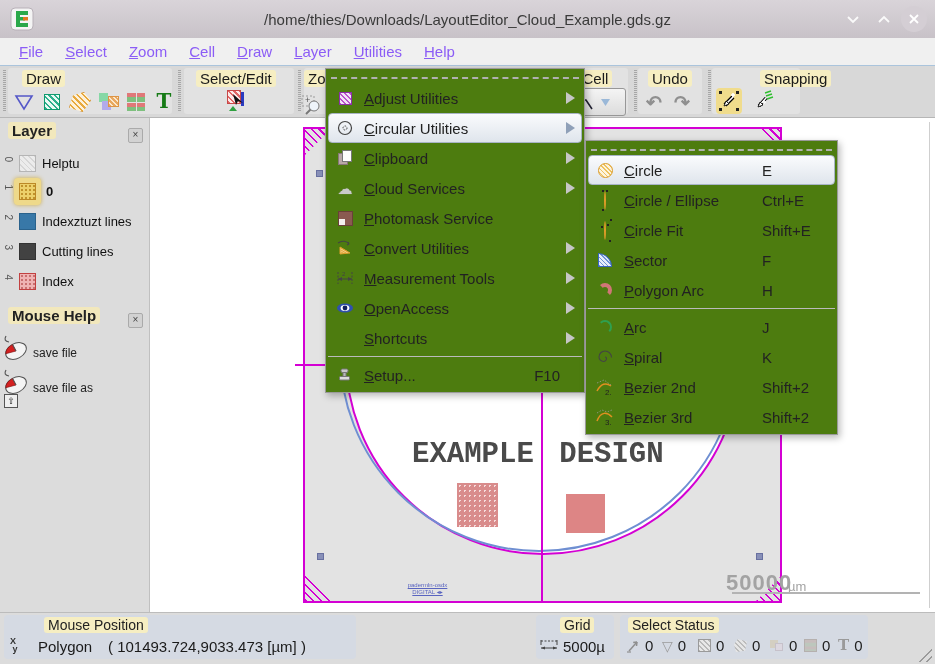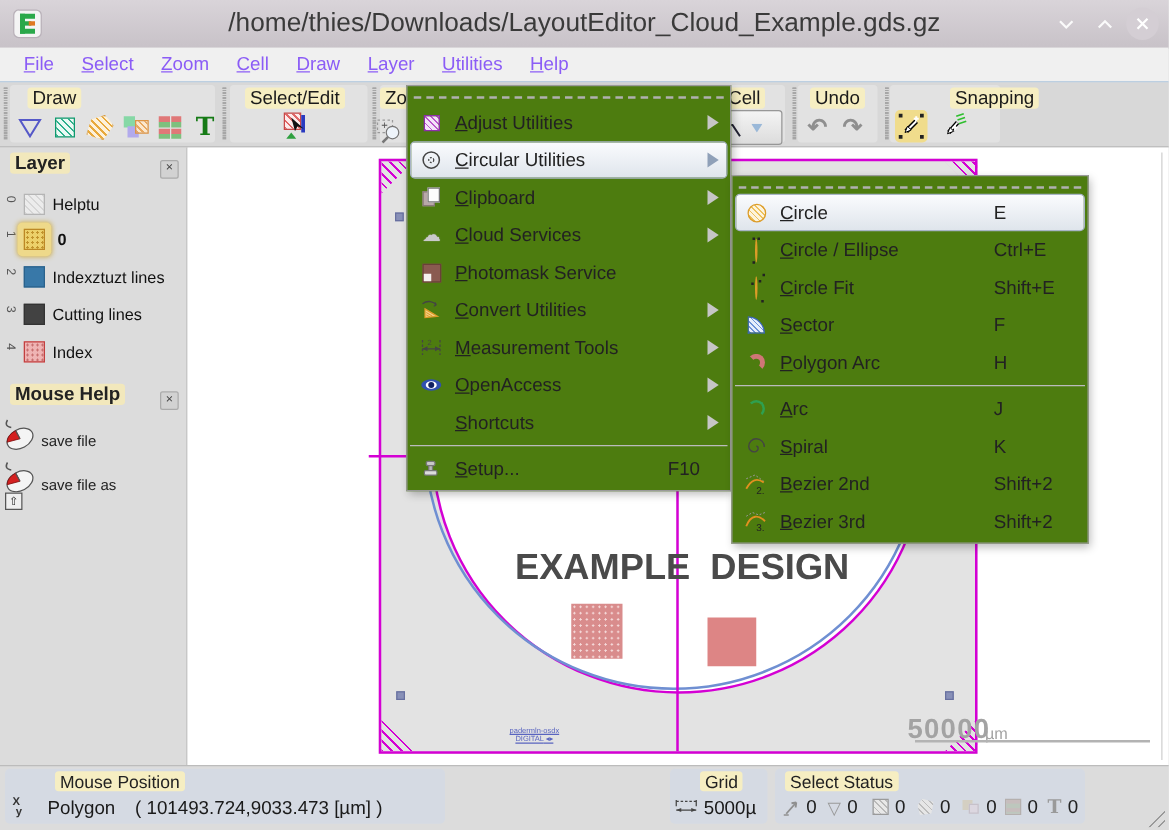--- a/index.html
+++ b/index.html
@@ -4,21 +4,21 @@
 <style>
   html,body{margin:0;padding:0}
   body{width:935px;height:664px;position:relative;overflow:hidden;
        font-family:"Liberation Sans", sans-serif;background:#dcdcdc;
        -webkit-font-smoothing:antialiased}
   
   #titlebar{position:absolute;left:0;top:0;width:935px;height:38px;
     background:linear-gradient(#d9d4d9,#c8c2c8);border-bottom:1px solid #b2acb2;
     display:flex;align-items:center}
   #app-icon{position:absolute;left:10px;top:7px;width:24px;height:24px}
-  #win-title{position:absolute;left:0;right:0;text-align:center;font-size:21px;color:#3a3a3a}
+  #win-title{position:absolute;left:0;right:0;text-align:center;font-size:15px;color:#3a3a3a}
   .win-btn{position:absolute;top:10px;width:20px;height:18px;display:flex;align-items:center;justify-content:center;cursor:default}
   #btn-min{left:843px}#btn-max{left:874px}
   #btn-close{position:absolute;left:901px;top:6px;width:26px;height:26px;border-radius:50%;
     background:#d4ced4;display:flex;align-items:center;justify-content:center}
   
   #menubar{position:absolute;left:0;top:38px;width:935px;height:28px;background:#f0f0f0;
     border-bottom:1px solid #aac4dc;display:flex;align-items:center;padding-left:8px;box-sizing:border-box}
   .mb-item{font-size:15px;color:#8b5cf6;padding:3px 11px}
   .mn{text-decoration:underline}
   
@@ -80,37 +80,37 @@
     background:repeating-linear-gradient(45deg,#d400d4 0 1.5px,transparent 1.5px 5.5px)}
   .c-tl{clip-path:polygon(0 0,100% 0,0 100%)}
   .c-tr{clip-path:polygon(0 0,100% 0,100% 100%)}
   .c-bl{clip-path:polygon(0 0,0 100%,100% 100%)}
   .c-br{clip-path:polygon(100% 0,100% 100%,0 100%)}
   .vline{position:absolute;left:391px;top:9px;width:2px;height:474px;background:#d400d4}
   .tickline{position:absolute;left:145px;top:246px;width:34px;height:2px;background:#d400d4}
   .stripbar{position:absolute;left:233px;top:296px;width:196px;height:8px}
   .stripbar .top{height:4px;background:repeating-linear-gradient(90deg,#2f3a86 0 6px,#9aa2cf 6px 9px)}
   .stripbar .bot{height:4px;background:repeating-linear-gradient(90deg,#d88484 0 5px,#ffffff 5px 8px)}
-  .design-title{position:absolute;left:262px;top:320px;font-family:Liberation Sans, sans-serif;
+  .design-title{position:absolute;left:262px;top:320px;font-family:Liberation Mono, monospace;
     font-weight:bold;font-size:29px;color:#4a4a4a;letter-spacing:0;word-spacing:8px;white-space:pre}
   .sq-dotted{position:absolute;left:307px;top:365px;width:41px;height:44px;
     background:radial-gradient(#f6dcdc 1px,transparent 1px) 0 0/5px 5px,#d98c8c}
   .sq-solid{position:absolute;left:416px;top:376px;width:39px;height:39px;background:#dd8585}
   .marker{position:absolute;width:7px;height:7px;background:#8890b8;border:1px solid #6870a0;box-sizing:border-box}
   .microtext{position:absolute;left:230px;top:464px;width:95px;text-align:center;font-size:6px;
     line-height:7px;color:#5964c0;text-decoration:underline}
   .scale-num{position:absolute;left:576px;top:452px;font-size:22px;font-weight:bold;color:#a3a3a3;letter-spacing:1px}
   .scale-unit{position:absolute;left:638px;top:461px;font-size:13px;color:#a3a3a3}
   .scale-line{position:absolute;left:582px;top:474px;width:188px;height:2px;background:#b3b3b3}
   .faint-line{position:absolute;left:779px;top:4px;width:1px;height:486px;background:#cfcfcf}
   
   .popup{position:absolute;background:#4d7c0f;border:1px solid #9a9a9a;
     box-shadow:2px 3px 7px rgba(0,0,0,.28);padding:2px;box-sizing:border-box;z-index:50}
   #utilities-menu{left:325px;top:68px;width:260px}
-  #circular-menu{left:585px;top:140px;width:286px}
+  #circular-menu{left:585px;top:140px;width:253px}
   .tearoff{height:5px;border-bottom:2px dashed #b0b0b0;margin:1px 3px 4px}
   .menu-item{position:relative;height:30px;display:flex;align-items:center;
     padding:0 6px 0 6px;font-size:15px;color:#222;box-sizing:border-box;border:1px solid transparent}
   .menu-item.hl{background:linear-gradient(#fafbfd,#dfe5ec);border:1px solid #a8b4c6;border-radius:4px}
   .mi-icon{width:20px;height:20px;margin-right:9px;display:flex;align-items:center;justify-content:center;flex:0 0 20px}
   .mi-label{flex:1;white-space:nowrap}
   .mi-shortcut{margin-left:8px;white-space:nowrap}
   .sc-col{width:66px;flex:0 0 66px;text-align:left;margin-left:4px}
   .mi-arrow{width:0;height:0;border-left:9px solid #c6c6c6;border-top:6px solid transparent;
     border-bottom:6px solid transparent;margin-left:6px;flex:0 0 auto}

